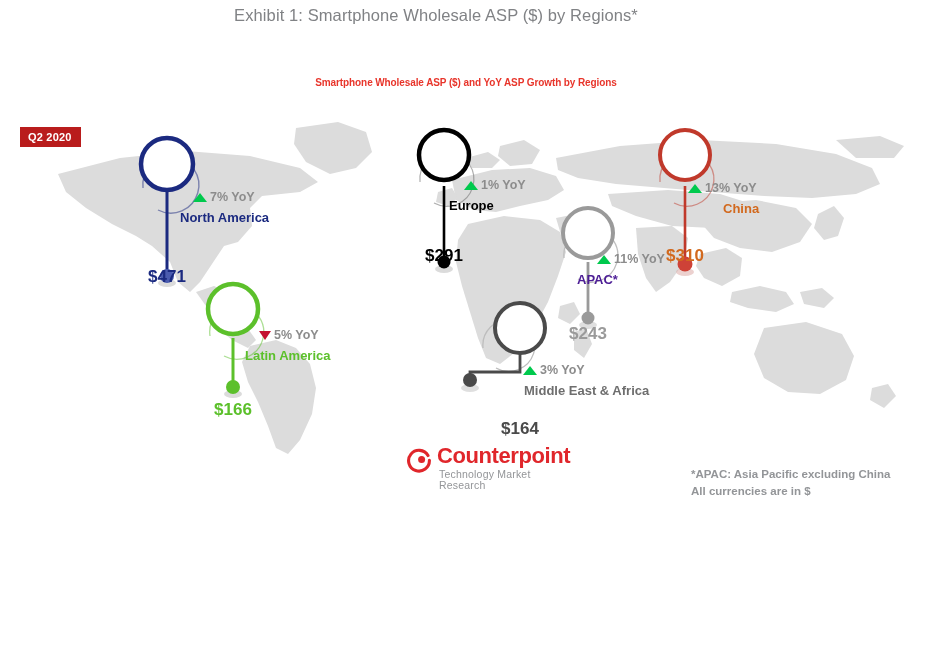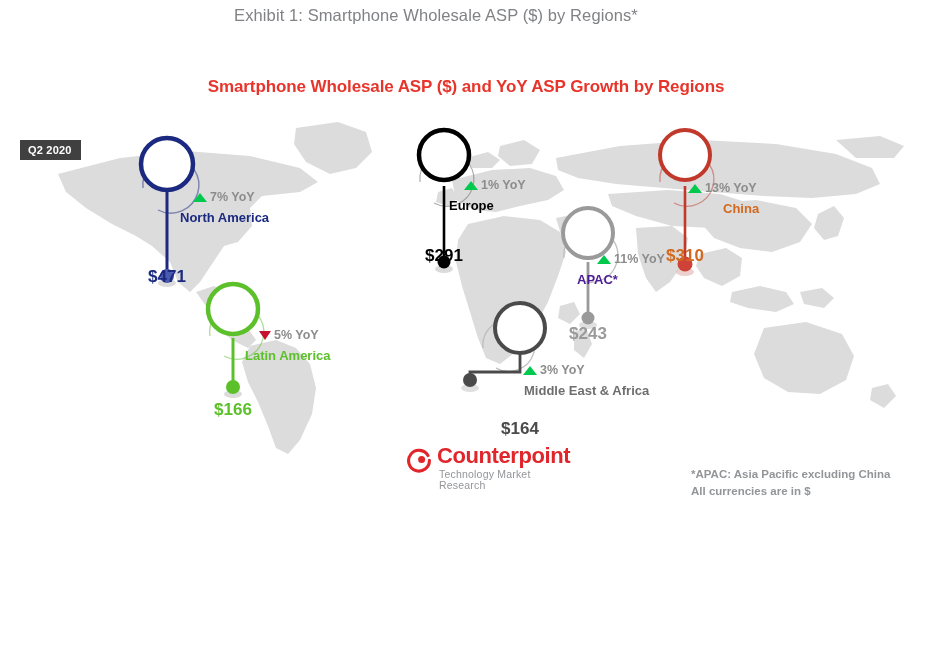--- a/index.html
+++ b/index.html
@@ -10,31 +10,31 @@
   }
   #stage{position:absolute;left:0;top:0;width:932px;height:651px;}
 
   
   .exhibit-title{
     position:absolute;left:0;top:6px;width:872px;text-align:center;
     font-size:16.5px;color:#808285;font-weight:400;letter-spacing:.1px;
   }
   .chart-title{
     position:absolute;left:0;top:77px;width:932px;text-align:center;
-    font-size:17px;color:#E8352B;font-weight:bold;letter-spacing:-.1px;
+    font-size:10px;color:#E8352B;font-weight:bold;letter-spacing:-.1px;
   }
   .bottom-note{
     position:absolute;left:0;top:613px;width:932px;text-align:center;
     font-size:16px;color:#808285;font-weight:400;
   }
 
   
   .qbadge{
-    position:absolute;left:20px;top:140px;
-    background:#404040;color:#ffffff;
+    position:absolute;left:20px;top:127px;
+    background:#b91c1c;color:#ffffff;
     font-size:11px;font-weight:bold;
     padding:4px 9px 4px 8px;letter-spacing:.2px;line-height:1.1;
   }
 
   
   .mapwrap{position:absolute;left:0;top:96px;width:932px;height:360px;}
   .mapwrap svg{display:block;width:932px;height:360px;}
 
   
   .marker{position:absolute;}

